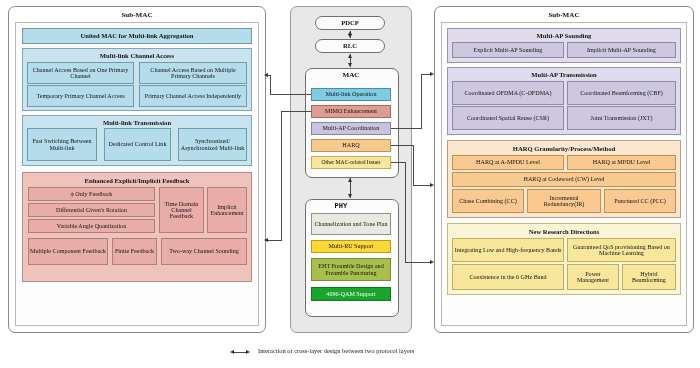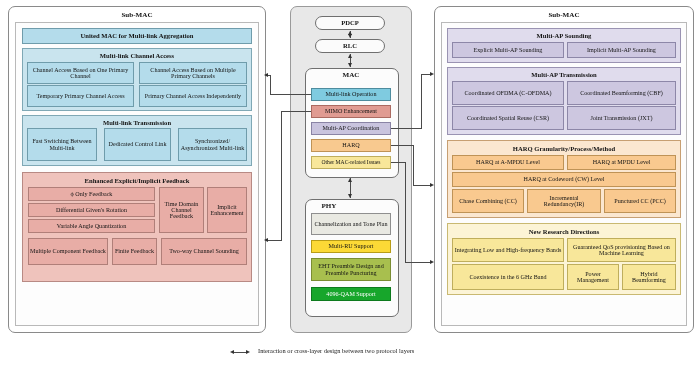--- a/index.html
+++ b/index.html
@@ -113,21 +113,21 @@
 <div class="arw arw-d" style="left:347.5px;top:63px;"></div>
 <div class="arw arw-u" style="left:347.5px;top:54px;"></div>
 
 <div class="leaf f6 mid-blue" style="left:311px;top:88px;width:80px;height:13px;">Multi-link Operation</div>
 <div class="leaf f6 mid-red" style="left:311px;top:105px;width:80px;height:13px;">MIMO Enhancement</div>
 <div class="leaf f6 mid-pur" style="left:311px;top:122px;width:80px;height:13px;">Multi-AP Coordination</div>
 <div class="leaf f6 mid-ora" style="left:311px;top:139px;width:80px;height:13px;">HARQ</div>
 <div class="leaf f55 mid-yel" style="left:311px;top:156px;width:80px;height:13px;">Other MAC-related Issues</div>
 
 <div class="panel white-b" style="left:305px;top:199px;width:92px;height:116px;background:#fcfcfc;"></div>
-<div class="ttl f7" style="left:293px;top:202px;width:72px;font-weight:bold;">PHY</div>
+<div class="ttl f7" style="left:305px;top:202px;width:72px;font-weight:bold;font-family:Liberation Mono, monospace;">PHY</div>
 
 <div class="ln vt" style="left:350px;top:178px;height:20px;"></div>
 <div class="arw arw-d" style="left:347.5px;top:194px;"></div>
 <div class="arw arw-u" style="left:347.5px;top:178px;"></div>
 
 <div class="leaf f6 phy-grey" style="left:311px;top:213px;width:80px;height:22px;">Channelization and Tone Plan</div>
 <div class="leaf f6 phy-yel" style="left:311px;top:240px;width:80px;height:13px;">Multi-RU Support</div>
 <div class="leaf f6 phy-oliv" style="left:311px;top:258px;width:80px;height:23px;">EHT Preamble Design and Preamble Puncturing</div>
 <div class="leaf f6 phy-grn" style="left:311px;top:287px;width:80px;height:14px;color:#ffffff;">4096-QAM Support</div>
 

